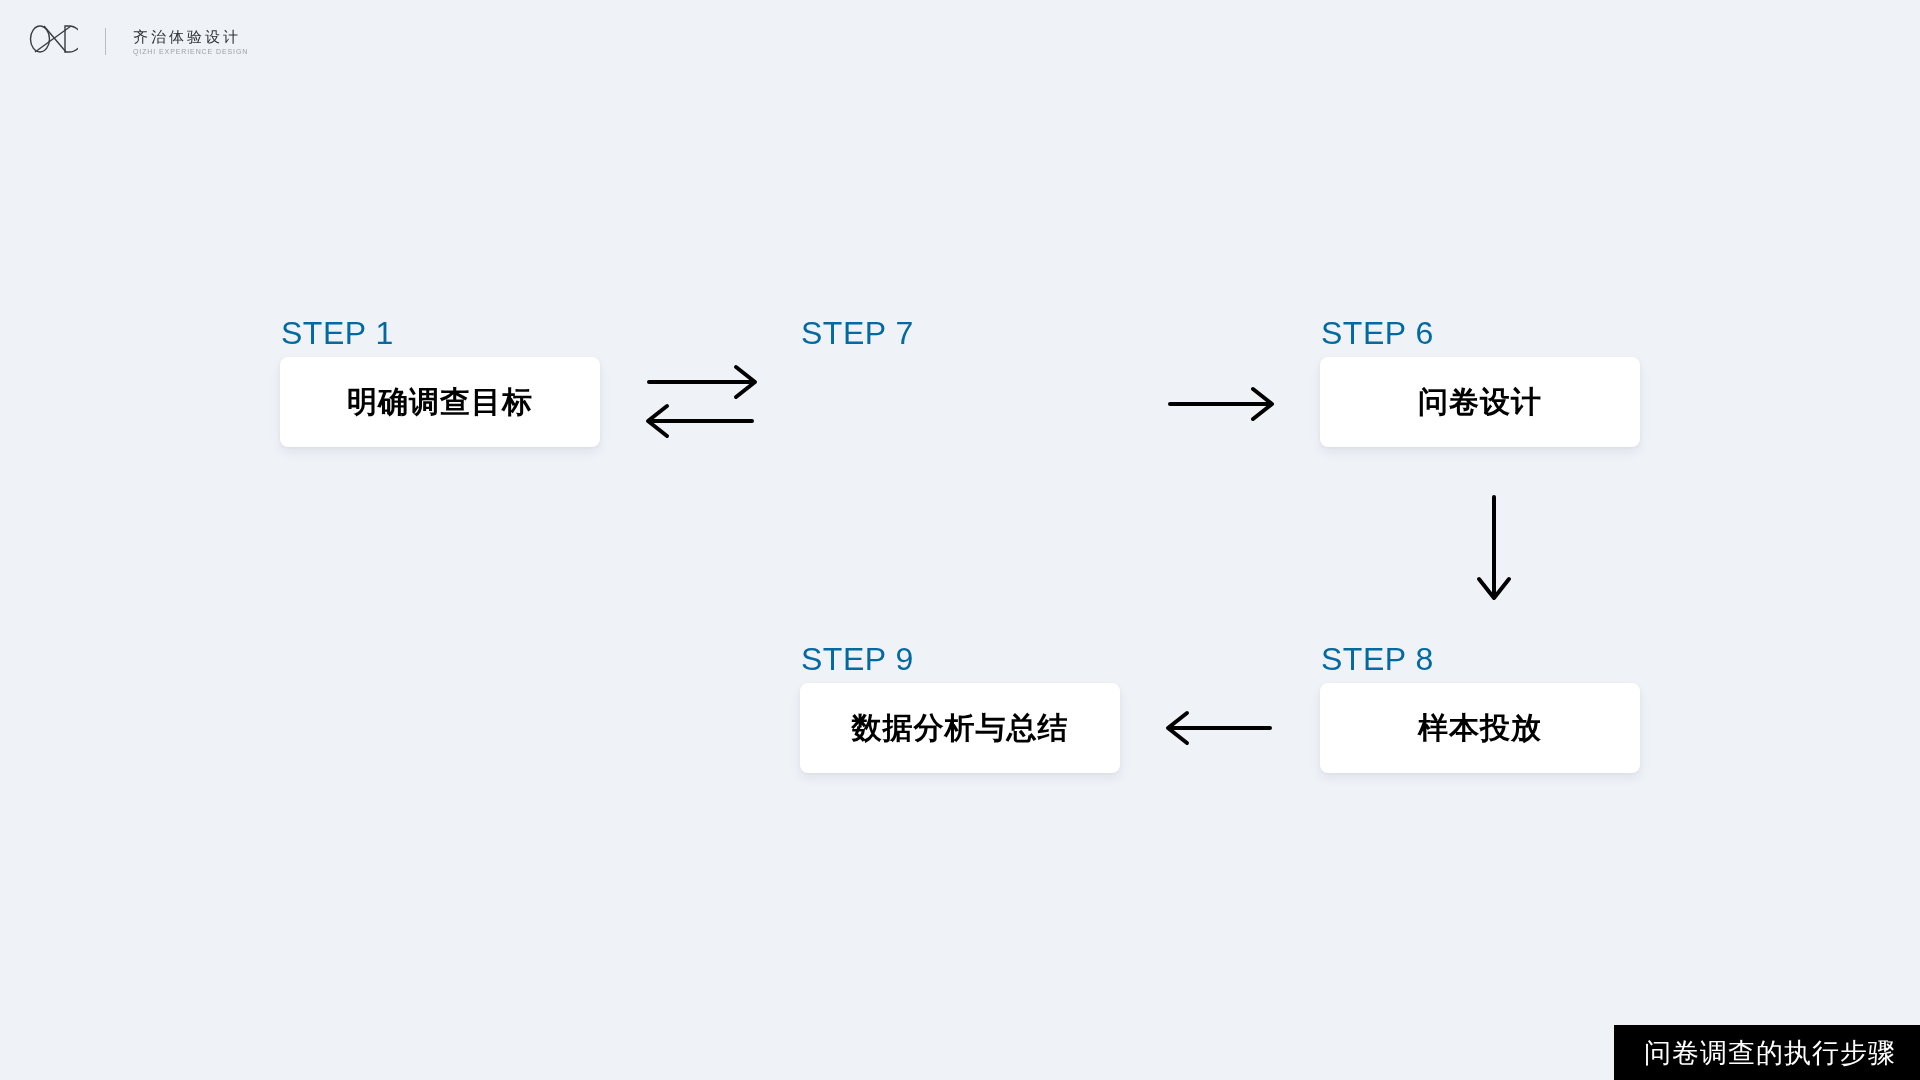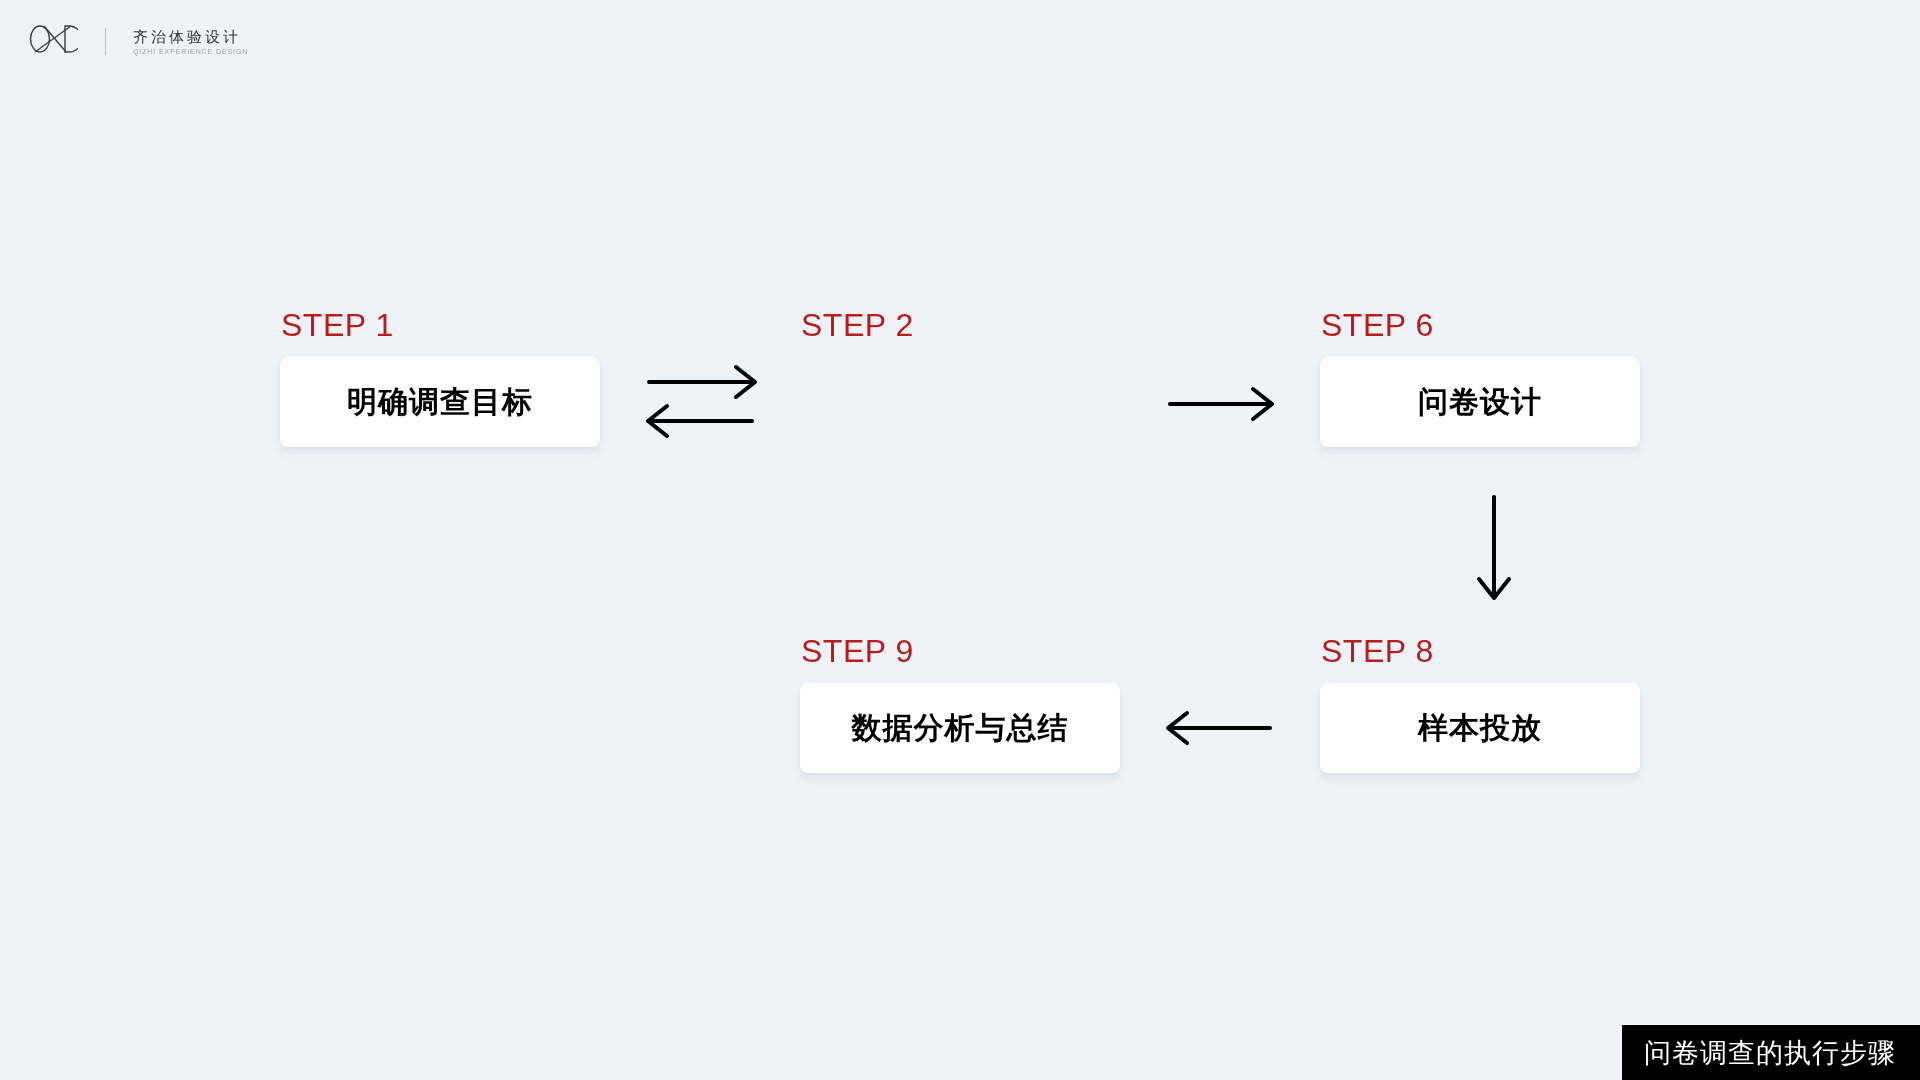--- a/index.html
+++ b/index.html
@@ -6,39 +6,39 @@
   .stage{
     position:relative;width:1920px;height:1080px;background:#EFF2F7;overflow:hidden;
     font-family:"Liberation Sans","DejaVu Sans",sans-serif;color:#0b0b0c;
   }
   
   .logo{position:absolute;left:28px;top:20px;display:flex;align-items:center;gap:27px;}
   .logo-divider{width:1px;height:27px;background:#b9bdc5;}
   .logo-cn{font-size:15px;letter-spacing:3px;color:#2e3136;font-weight:500;line-height:17px;}
   .logo-en{font-size:7px;letter-spacing:0.9px;color:#9ba1a9;margin-top:3px;}
   
-  .step-label{position:absolute;font-size:32px;line-height:32px;letter-spacing:0.5px;color:#b91c1c;}
+  .step-label{position:absolute;font-size:32px;line-height:32px;letter-spacing:0.5px;color:#0369a1;margin-top:8px;}
   
   .step-box{
     position:absolute;width:320px;height:90px;background:#FFFFFF;border-radius:8px;
     box-shadow:0 5px 12px rgba(35,48,78,0.07),0 1px 3px rgba(35,48,78,0.05);
     display:flex;align-items:center;justify-content:center;
     font-size:30px;font-weight:bold;color:#000000;letter-spacing:1px;
   }
   .pos-l1{left:281px;top:309px}  .pos-b1{left:280px;top:357px}
   .pos-l2{left:801px;top:309px}  .pos-b2{left:800px;top:357px}
   .pos-l3{left:1321px;top:309px} .pos-b3{left:1320px;top:357px}
   .pos-l4{left:1321px;top:635px} .pos-b4{left:1320px;top:683px}
   .pos-l5{left:801px;top:635px}  .pos-b5{left:800px;top:683px}
   
   .arrows{position:absolute;left:0;top:0;width:1920px;height:1080px;pointer-events:none;}
   
   .caption{
     position:absolute;right:0;bottom:0;height:55px;background:#000000;color:#FFFFFF;
-    display:flex;align-items:center;padding:0 24px 0 22px;font-size:27px;letter-spacing:1px;
+    display:flex;align-items:center;padding:0 24px 0 30px;font-size:27px;letter-spacing:1px;
   }
 </style>
 </head>
 <body>
 
 <div class="stage">
 
   <div class="logo">
     <span>
       <svg width="50" height="38" viewBox="0 0 50 38">
@@ -51,21 +51,21 @@
       </svg>
     </span>
     <span class="logo-divider"></span>
     <span>
       <div class="logo-cn">齐治体验设计</div>
       <div class="logo-en">QIZHI EXPERIENCE DESIGN</div>
     </span>
   </div>
 
   <div class="step-label pos-l1">STEP 1</div>
-  <div class="step-label pos-l2">STEP 2</div>
+  <div class="step-label pos-l2">STEP 7</div>
   <div class="step-label pos-l3">STEP 6</div>
   <div class="step-label pos-l4">STEP 8</div>
   <div class="step-label pos-l5">STEP 9</div>
 
   <div class="step-box pos-b1">
     <span>明确调查目标</span>
   </div>
   <div class="step-box pos-b4">
     <span>样本投放</span>
   </div>

